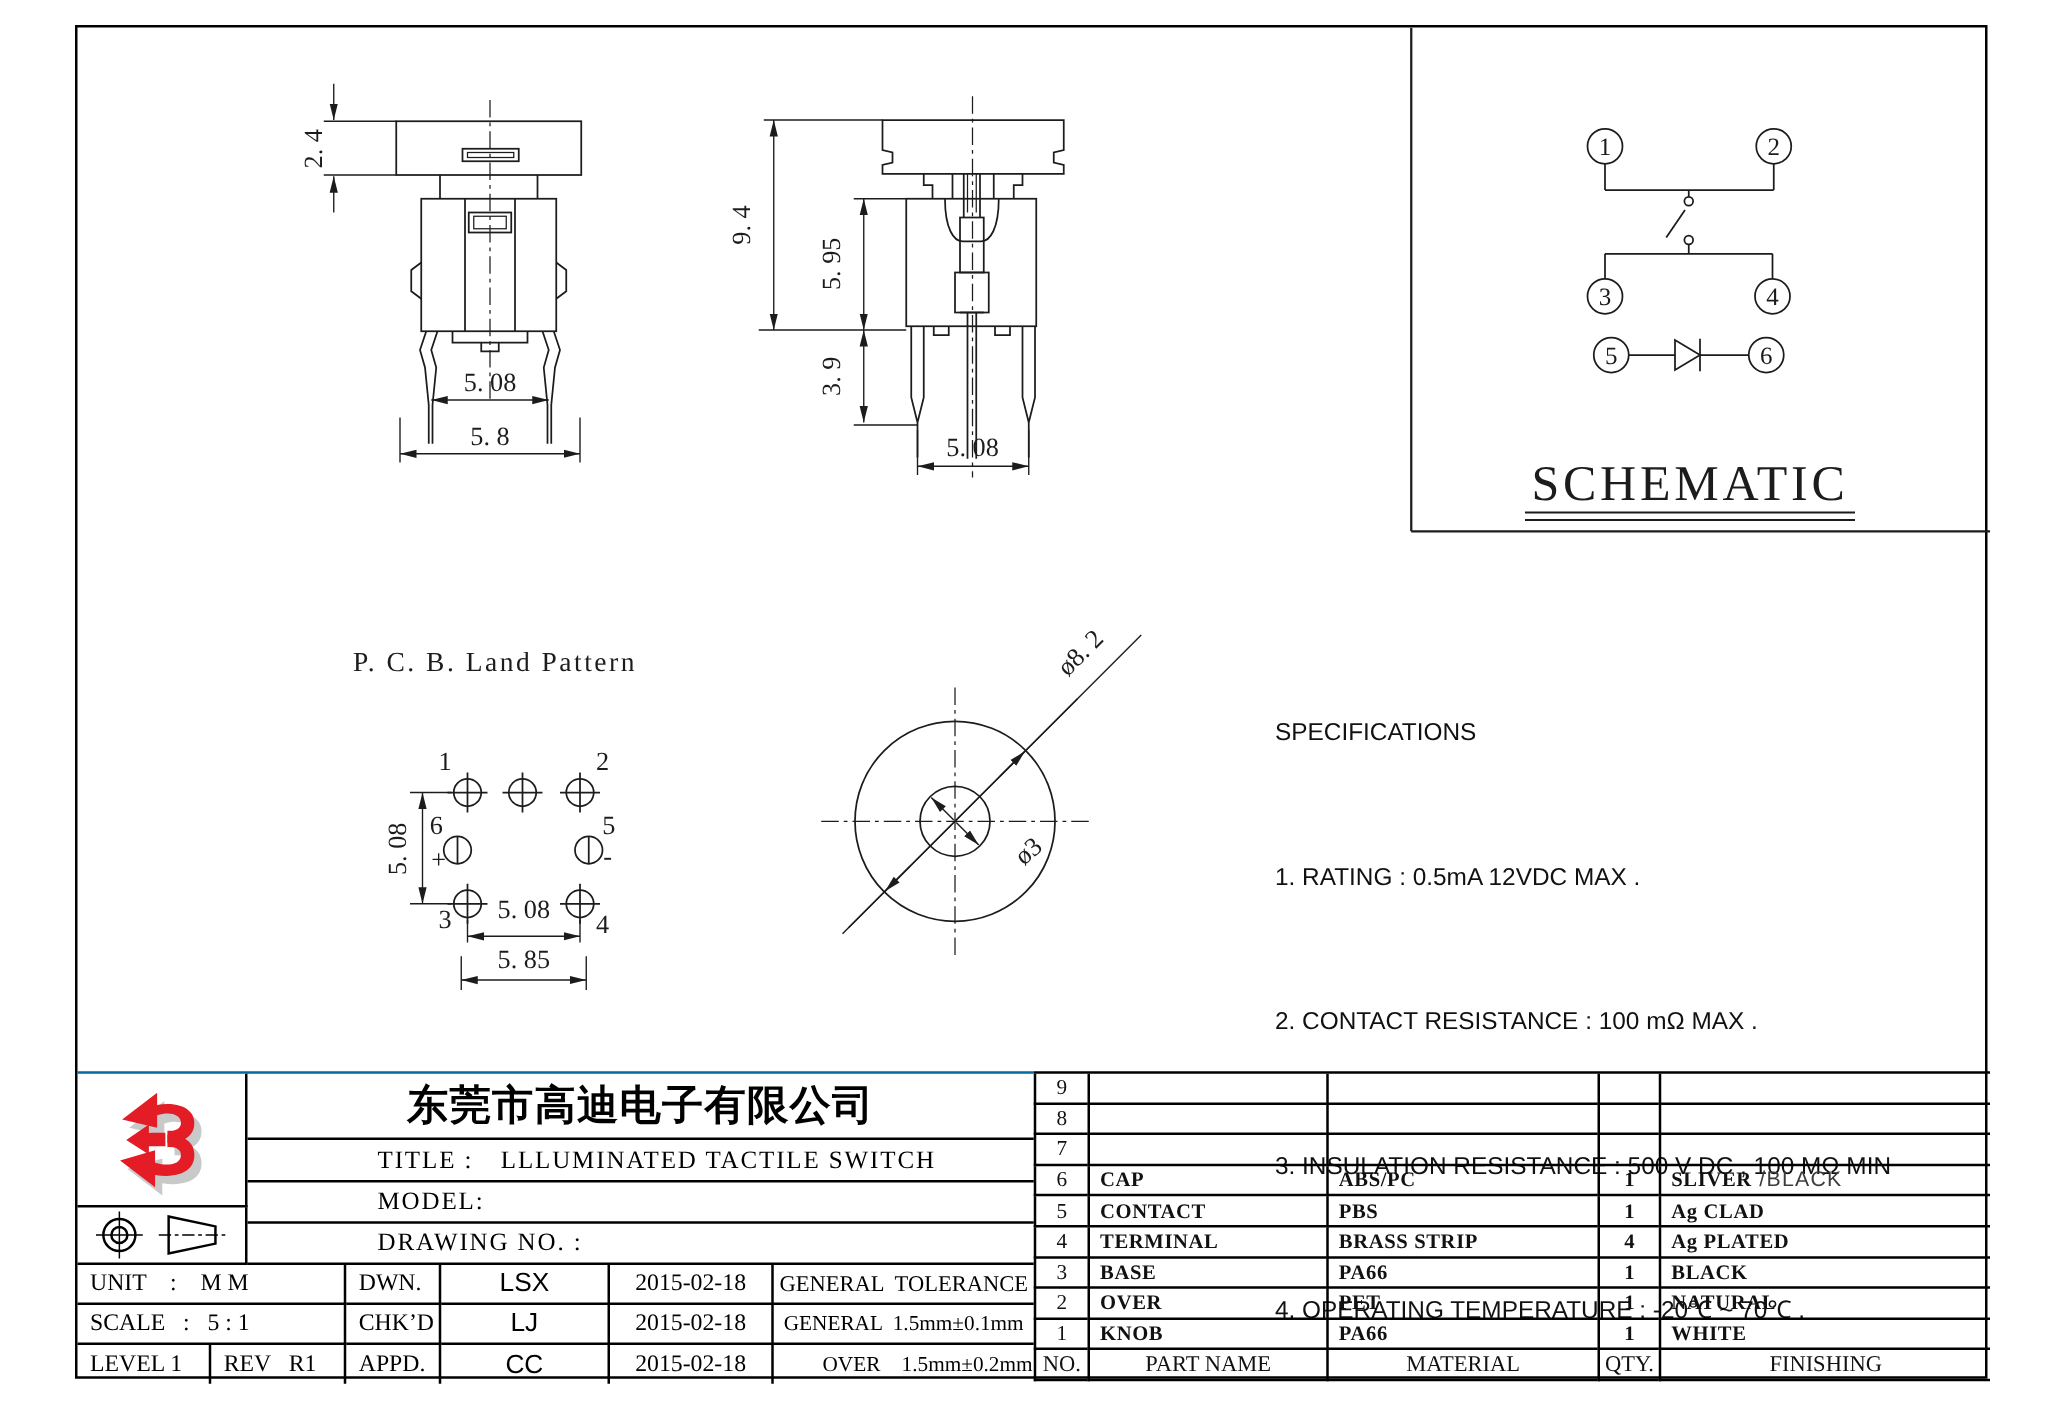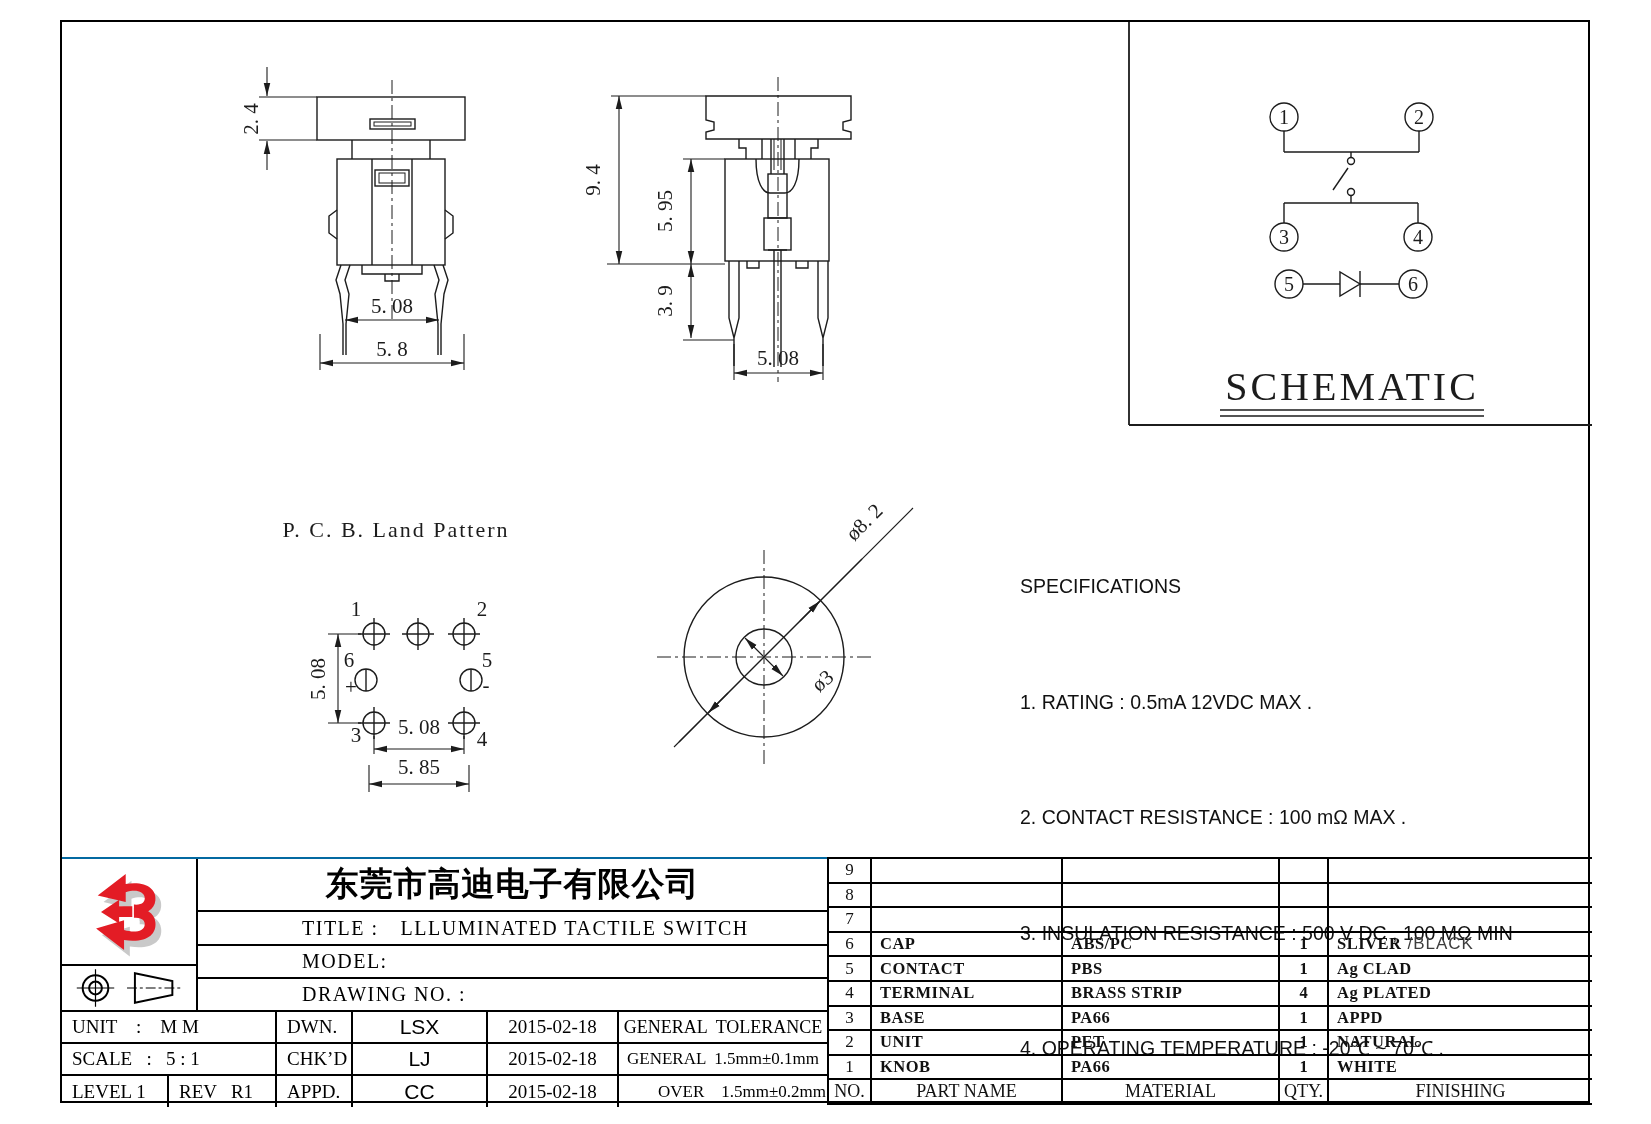--- a/index.html
+++ b/index.html
@@ -318,24 +318,24 @@
     <div class="pc no">4</div>
     <div class="pc bold">TERMINAL</div>
     <div class="pc bold">BRASS STRIP</div>
     <div class="pc qty">4</div>
     <div class="pc bold">Ag PLATED</div>
 
     <div class="pc no">3</div>
     <div class="pc bold">BASE</div>
     <div class="pc bold">PA66</div>
     <div class="pc qty">1</div>
-    <div class="pc bold">APPD</div>
+    <div class="pc bold">BLACK</div>
 
     <div class="pc no">2</div>
-    <div class="pc bold">UNIT</div>
+    <div class="pc bold">OVER</div>
     <div class="pc bold">PET</div>
     <div class="pc qty">1</div>
     <div class="pc bold">NATURAL</div>
 
     <div class="pc no">1</div>
     <div class="pc bold">KNOB</div>
     <div class="pc bold">PA66</div>
     <div class="pc qty">1</div>
     <div class="pc bold">WHITE</div>
 

